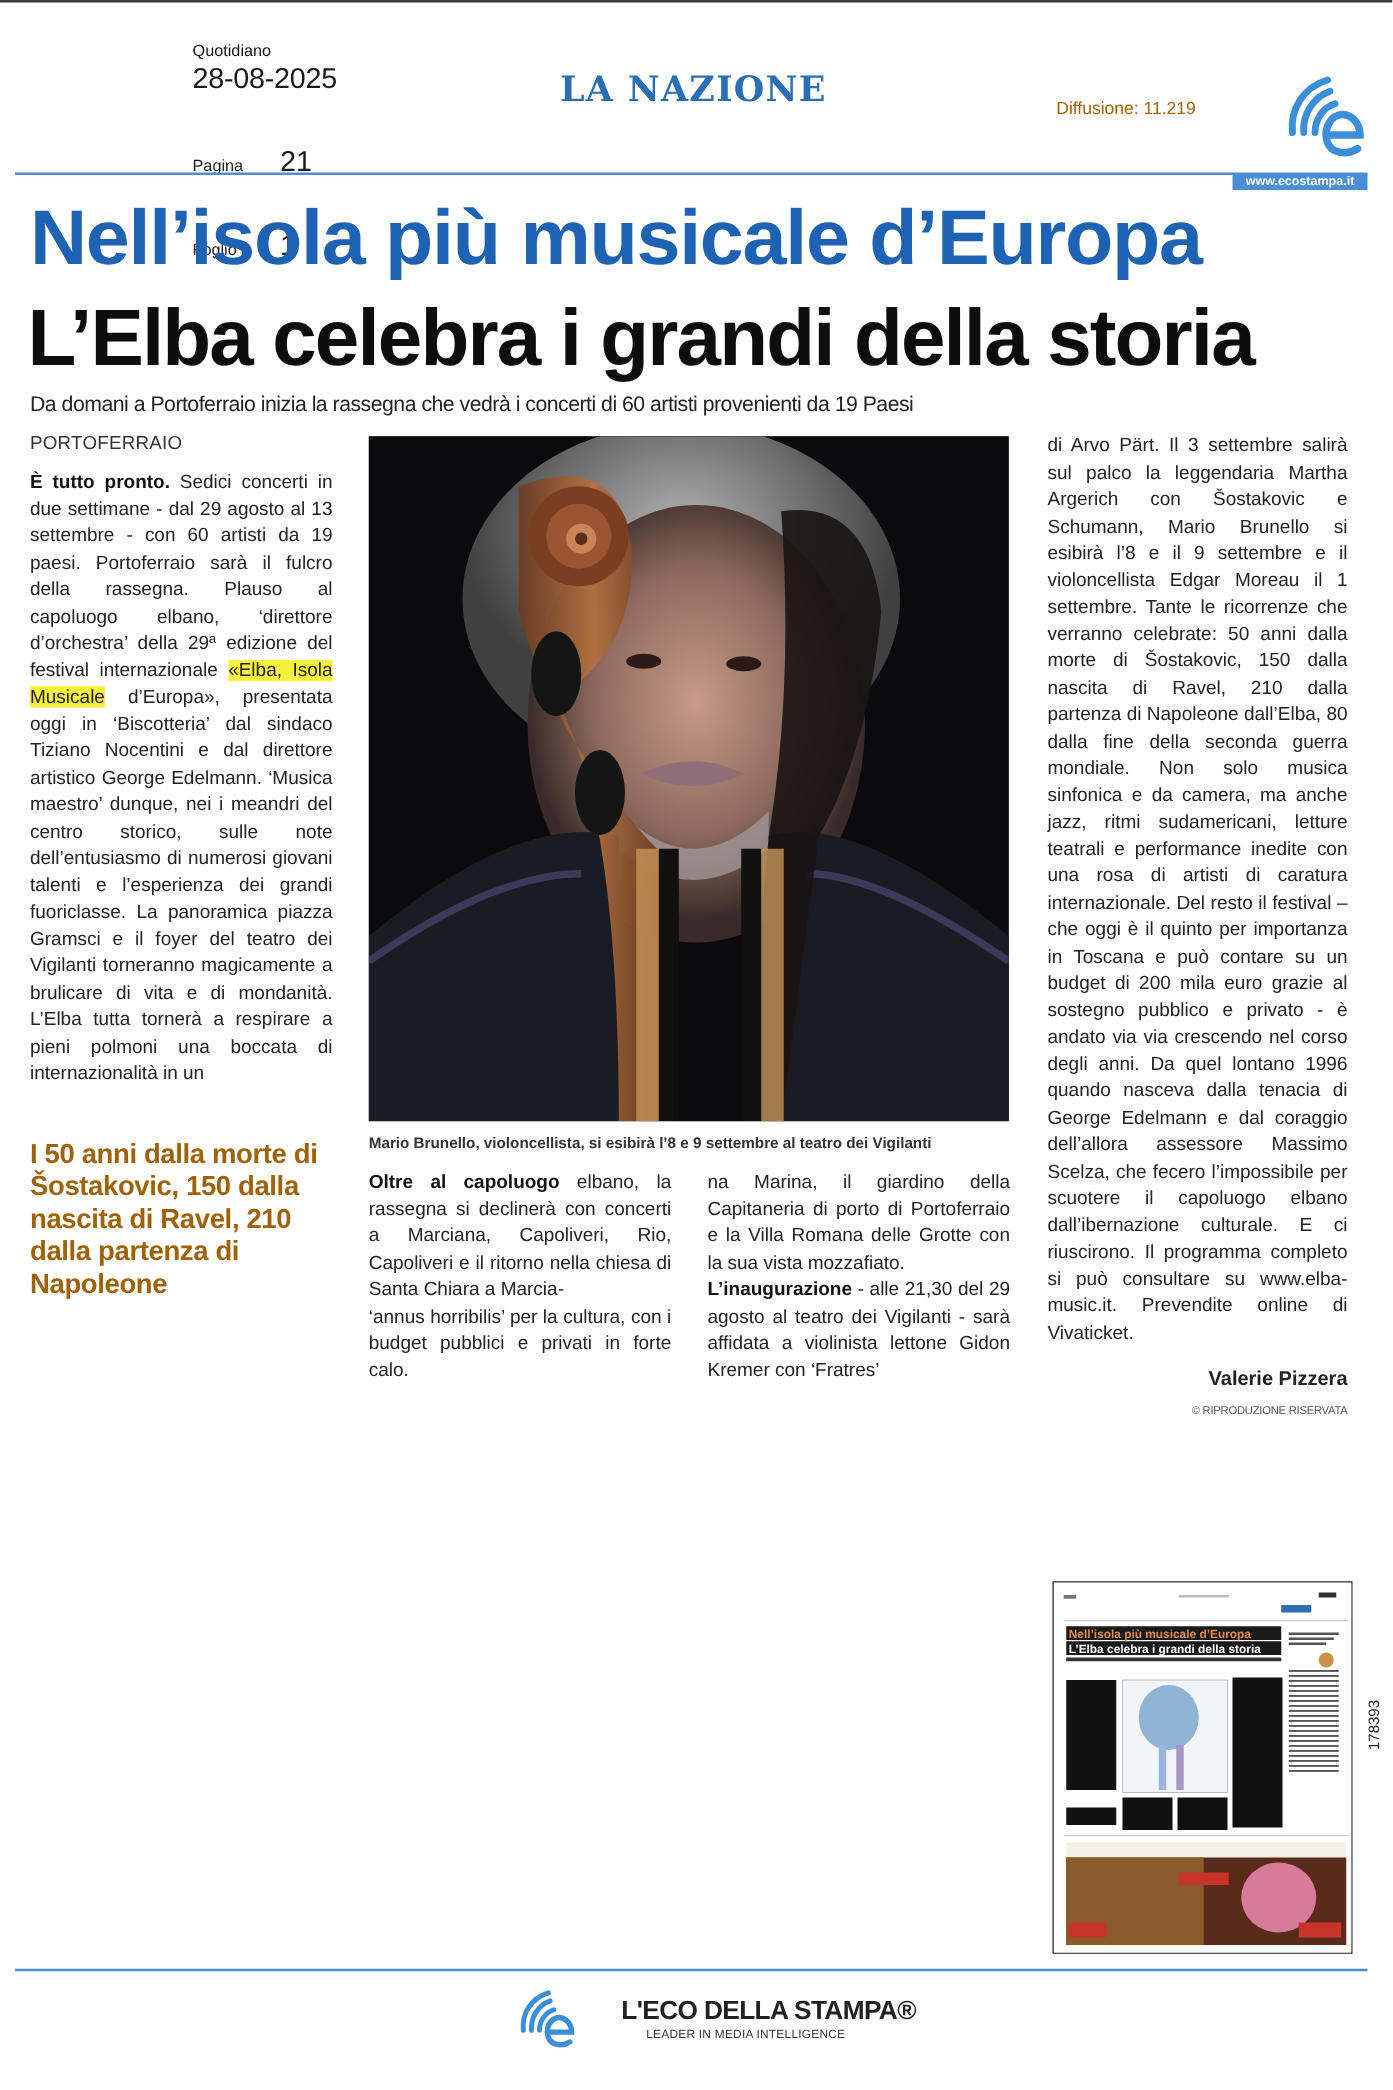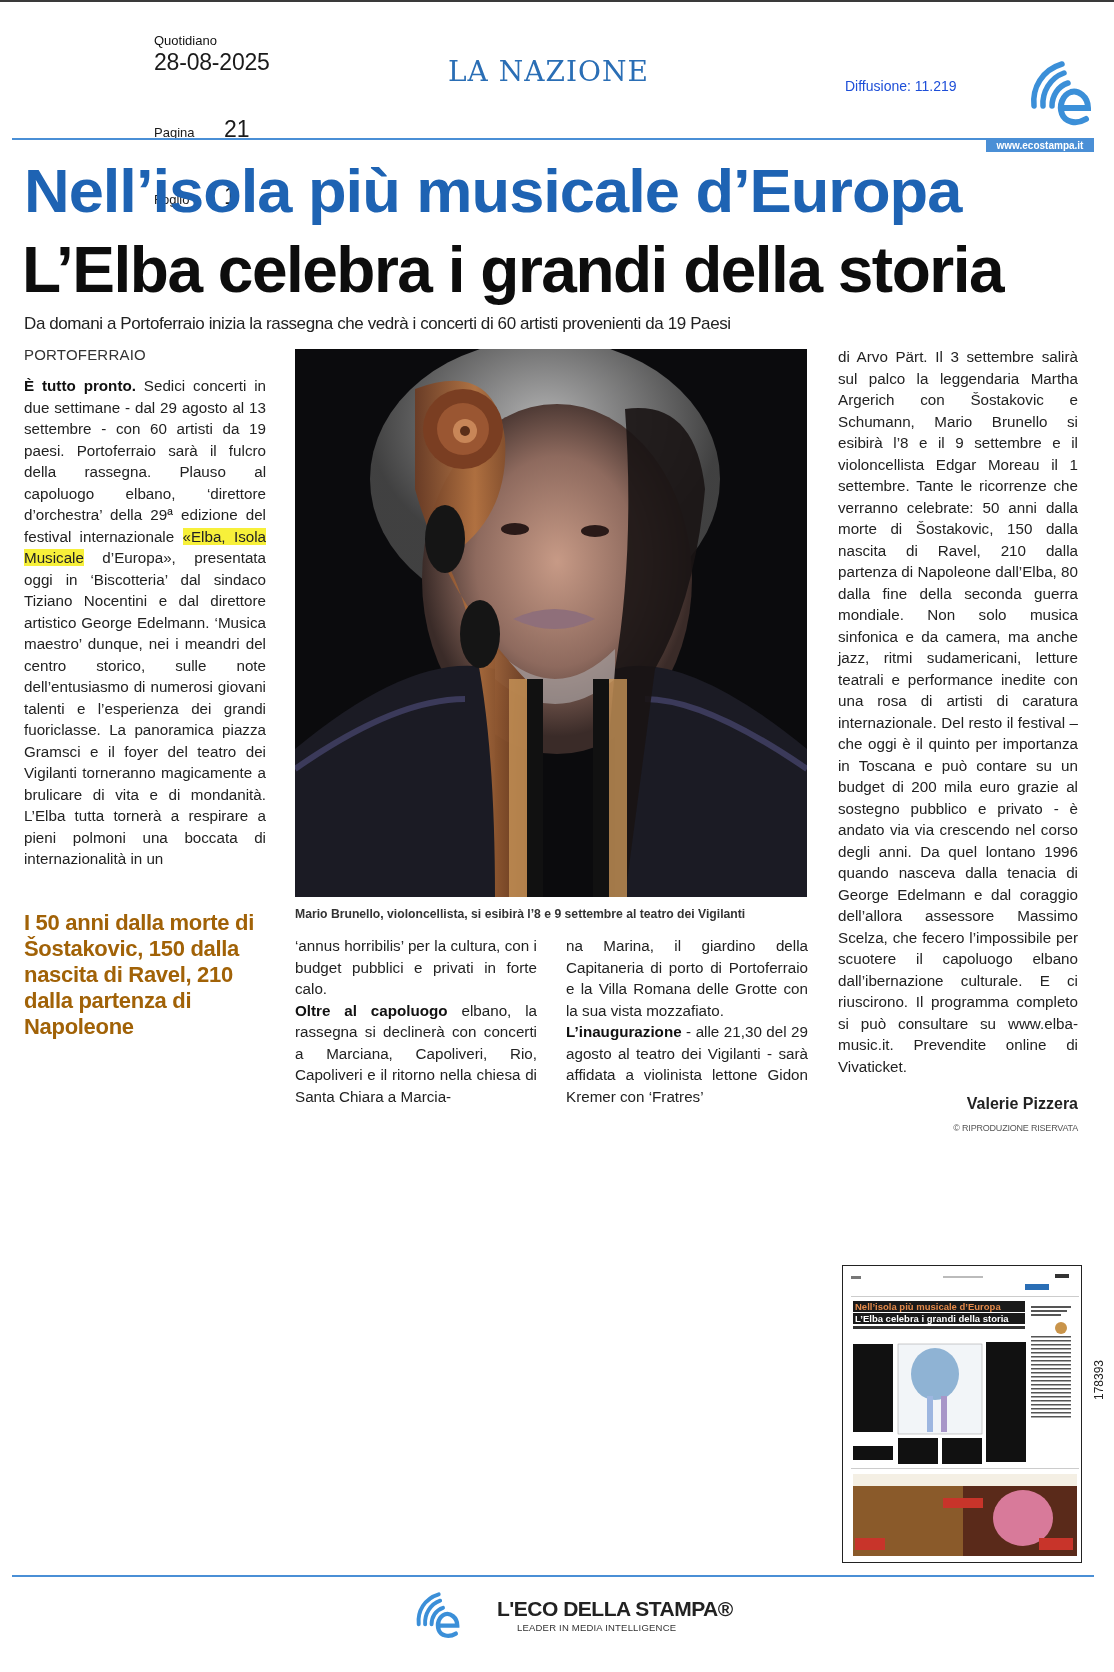--- a/index.html
+++ b/index.html
@@ -9,24 +9,24 @@
 
   
   .meta { position: absolute; left: 154px; top: 34px; line-height: 1; }
   .meta .lbl-small { font-size: 13px; color: #111; }
   .meta .date { font-size: 23px; margin-top: 4px; letter-spacing: -0.2px; }
   .meta .row { display: flex; align-items: baseline; margin-top: 4px; }
   .meta .row .k { font-size: 13px; width: 70px; margin-top: 48px; }
   .meta .row .v { font-size: 23px; }
 
   .masthead { position: absolute; left: 448px; top: 58px; text-align: left; }
-  .masthead .la { font-family: "DejaVu Serif", serif; font-weight: normal; color: #2a6eb5; font-size: 28px; letter-spacing: 1px; line-height: 1; }
+  .masthead .la { font-family: "DejaVu Serif", serif; font-weight: bold; color: #2a6eb5; font-size: 28px; letter-spacing: 1px; line-height: 1; }
   .masthead .city { font-family: "Liberation Sans", sans-serif; font-weight: bold; color: #c8342a; font-size: 44px; line-height: 1; margin-top: -2px; letter-spacing: -1px; }
 
-  .diffusione { position: absolute; left: 845px; top: 78px; font-size: 14px; color: #1d4ed8; }
+  .diffusione { position: absolute; left: 845px; top: 78px; font-size: 14px; color: #a16207; }
   .eco-logo { position: absolute; left: 1028px; top: 58px; width: 66px; height: 70px; }
 
   .rule-top { position: absolute; left: 12px; top: 138px; width: 1082px; height: 2px; background: #4a8fd6; }
   .ecosite { position: absolute; left: 986px; top: 139px; width: 108px; height: 13px; background: #4a8fd6; color: #fff; font-size: 10px; font-weight: bold; text-align: center; line-height: 13px; }
 
   
   .h1 { position: absolute; left: 24px; top: 160px; font-family: "Liberation Sans", sans-serif; font-weight: bold; color: #1e63b3; font-size: 62px; letter-spacing: -1px; line-height: 1; white-space: nowrap; transform: scaleX(1.02); transform-origin: left; }
   .h2 { position: absolute; left: 22px; top: 238px; font-family: "Liberation Sans", sans-serif; font-weight: bold; color: #0d0d0d; font-size: 64px; letter-spacing: -1.5px; line-height: 1; white-space: nowrap; }
   .sub { position: absolute; left: 24px; top: 314px; font-size: 17px; color: #222; white-space: nowrap; letter-spacing: -0.4px; }
 
@@ -147,22 +147,22 @@
     <path d="M330 60 Q400 50 410 140 Q400 250 360 320 L330 548 L300 548 L320 320 Q340 200 330 60Z" fill="#1a1414" opacity="0.9"></path>
     <rect x="232" y="330" width="16" height="218" fill="#111"></rect>
     <rect x="298" y="330" width="16" height="218" fill="#111"></rect>
     <rect x="214" y="330" width="18" height="218" fill="#c79358" opacity="0.8"></rect>
     <rect x="314" y="330" width="18" height="218" fill="#c79358" opacity="0.8"></rect>
   </svg>
 </div>
 <div class="caption">Mario Brunello, violoncellista, si esibirà l’8 e 9 settembre al teatro dei Vigilanti</div>
 
 <div class="col col2">
+  <p><b>Oltre al capoluogo</b><span> elbano, la rassegna si declinerà con concerti a Marciana, Capoliveri, Rio, Capoliveri e il ritorno nella chiesa di Santa Chiara a Marcia-</span></p>
   <p>‘annus horribilis’ per la cultura, con i budget pubblici e privati in forte calo.</p>
-  <p><b>Oltre al capoluogo</b><span> elbano, la rassegna si declinerà con concerti a Marciana, Capoliveri, Rio, Capoliveri e il ritorno nella chiesa di Santa Chiara a Marcia-</span></p>
 </div>
 
 <div class="col col3">
   <p>na Marina, il giardino della Capitaneria di porto di Portoferraio e la Villa Romana delle Grotte con la sua vista mozzafiato.</p>
   <p><b>L’inaugurazione</b><span> - alle 21,30 del 29 agosto al teatro dei Vigilanti - sarà affidata a violinista lettone Gidon Kremer con ‘Fratres’</span></p>
 </div>
 
 <div class="col col4">
   <p>di Arvo Pärt. Il 3 settembre salirà sul palco la leggendaria Martha Argerich con Šostakovic e Schumann, Mario Brunello si esibirà l’8 e il 9 settembre e il violoncellista Edgar Moreau il 1 settembre. Tante le ricorrenze che verranno celebrate: 50 anni dalla morte di Šostakovic, 150 dalla nascita di Ravel, 210 dalla partenza di Napoleone dall’Elba, 80 dalla fine della seconda guerra mondiale. Non solo musica sinfonica e da camera, ma anche jazz, ritmi sudamericani, letture teatrali e performance inedite con una rosa di artisti di caratura internazionale. Del resto il festival – che oggi è il quinto per importanza in Toscana e può contare su un budget di 200 mila euro grazie al sostegno pubblico e privato - è andato via via crescendo nel corso degli anni. Da quel lontano 1996 quando nasceva dalla tenacia di George Edelmann e dal coraggio dell’allora assessore Massimo Scelza, che fecero l’impossibile per scuotere il capoluogo elbano dall’ibernazione culturale. E ci riuscirono. Il programma completo si può consultare su www.elba-music.it. Prevendite online di Vivaticket.</p>
 </div>

